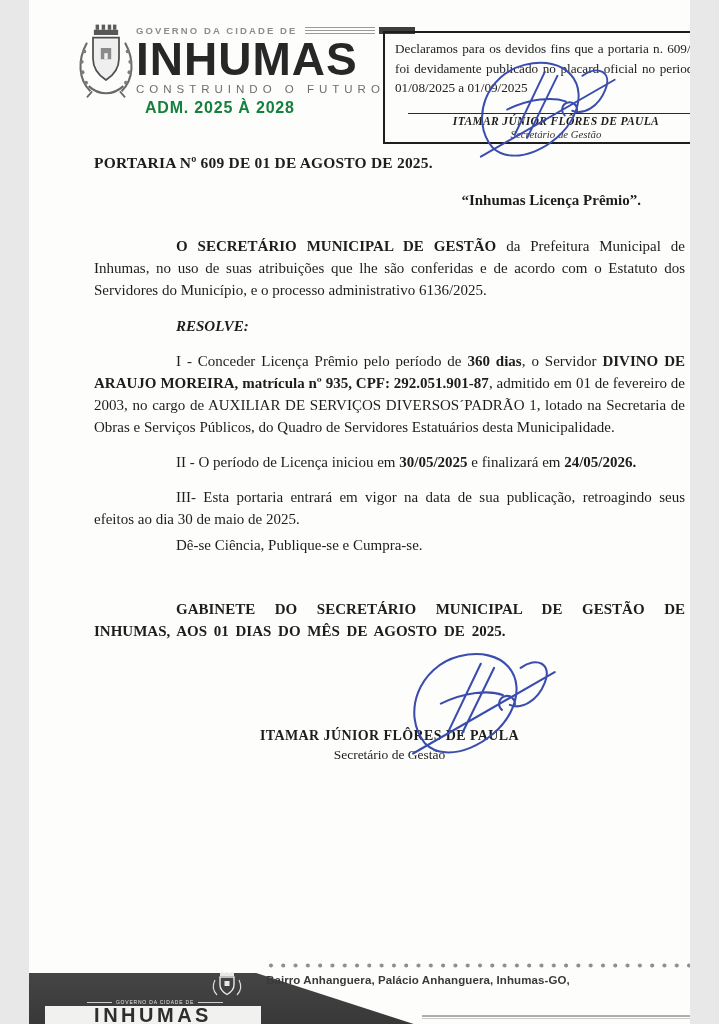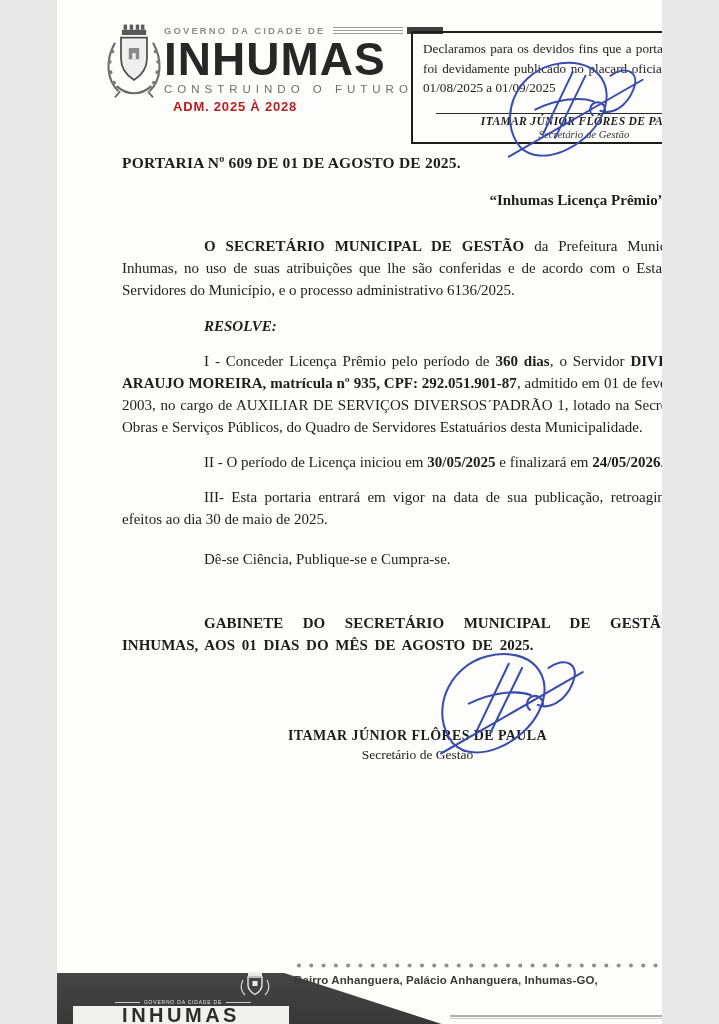--- a/index.html
+++ b/index.html
@@ -1,54 +1,54 @@
 <!DOCTYPE html>
 <html><head>
 <meta charset="utf-8">
 <style>
   * { margin:0; padding:0; box-sizing:border-box; }
   html,body { background:#e8e8e8; }
   .page {
-    position:relative; width:605px; height:1024px; margin:0 auto;
+    position:relative; width:661px; height:1024px; margin:0 auto;
     background:#fdfdfc; overflow:hidden;
     font-family:"Liberation Serif", serif; color:#1d1d1b;
   }
 
   
   .crest { position:absolute; left:44px; top:22px; width:66px; height:78px; }
   .logo  { position:absolute; left:107px; top:24px; font-family:"Liberation Sans", sans-serif; }
   .gov-row { display:flex; align-items:center; gap:8px; height:12px; }
   .gov-label { font-size:9.5px; font-weight:bold; letter-spacing:2.1px; color:#8d8d8d; white-space:nowrap; }
   .stripes { width:70px; height:7px;
     background:repeating-linear-gradient(180deg,#9a9a9a 0 1px,transparent 1px 3px); }
   .stripes-end { width:36px; height:7px; background:#3e3e3e; margin-left:-4px; }
   .city-name { font-size:46px; font-weight:bold; letter-spacing:1px; line-height:42px; color:#272727; margin-top:2px; }
   .slogan { font-size:11.5px; letter-spacing:5px; color:#6e6e6e; margin-top:3px; white-space:nowrap; }
-  .adm { font-size:13px; font-weight:bold; letter-spacing:0.8px; color:#b91c1c; margin-top:4px; margin-left:9px; }
+  .adm { font-size:16px; font-weight:bold; letter-spacing:0.8px; color:#15803d; margin-top:4px; margin-left:9px; }
 
   
   .decl-box {
     position:absolute; left:354px; top:31px; width:346px; height:113px;
     border:2px solid #1e1e1e; padding:6px 10px 0 10px; background:rgba(255,255,255,0.0);
   }
   .decl-text { font-size:13.2px; line-height:19.5px; text-align:justify; color:#222; }
   .decl-sign-line { width:92%; margin:15px auto 0 auto; border-top:1.3px solid #2a2a2a; }
   .decl-name { text-align:center; font-size:11.6px; font-weight:bold; font-style:italic; margin-top:1px; letter-spacing:0.3px; }
   .decl-role { text-align:center; font-size:10.8px; font-style:italic; color:#333; }
   .decl-sig { position:absolute; left:88px; top:24px; width:146px; height:102px; z-index:2; }
 
   
   .doc { position:absolute; left:65px; top:152px; width:591px; font-size:15px; line-height:22px; }
   .doc p { text-align:justify; text-indent:82px; }
   .doc-title { text-align:left; font-weight:bold; font-size:15.5px; letter-spacing:0.2px; }
   .doc-subject { text-align:right; font-weight:bold; padding-right:44px; margin-top:15px; }
   .p-preamble { margin-top:24px; }
   .p-resolve { margin-top:14px; font-weight:bold; text-align:left;font-style:italic; }
   .p-item { margin-top:13px; }
-  .p-closing { margin-top:18px; text-align:left; }
+  .p-closing { margin-top:4px; text-align:left; }
   .p-cabinet { margin-top:42px; font-weight:bold; word-spacing:3px; }
   .b { font-weight:bold; }
 
   
   .main-sig { position:absolute; left:372px; top:648px; width:162px; height:108px; z-index:2; }
   .sig use { stroke:#3a4dae; fill:none; stroke-width:5; stroke-linecap:round; stroke-linejoin:round; }
   .sign-name { position:absolute; left:65px; top:728px; width:591px; text-align:center;
                font-weight:bold; font-size:14px; letter-spacing:0.4px; }
   .sign-role { position:absolute; left:65px; top:747px; width:591px; text-align:center; font-size:13.5px; }
 

